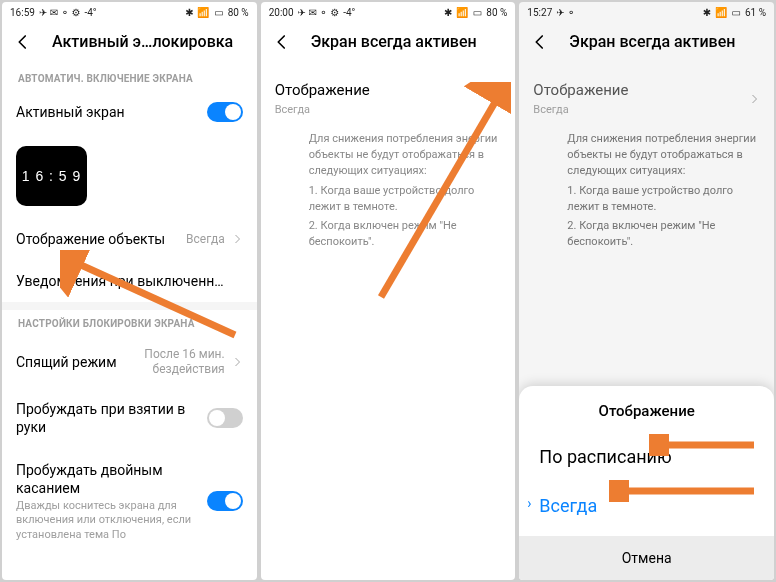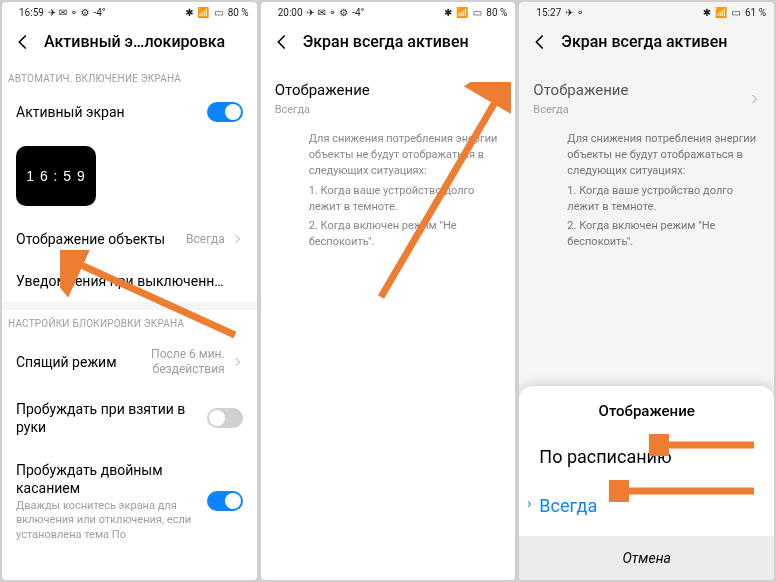--- a/index.html
+++ b/index.html
@@ -24,42 +24,42 @@
   }
   .screen.gray { background: #f5f5f5; }
   .statusbar {
     height: 20px;
     display: flex;
     justify-content: space-between;
     align-items: center;
     padding: 0 8px;
     font-size: 10px;
     color: #222;
-    margin-left: 9px;
   }
   .status-left, .status-right { display: flex; align-items: center; gap: 4px; }
   .header {
     display: flex;
     align-items: center;
     padding: 10px 12px 14px 12px;
-    gap: 12px;
+    gap: 20px;
   }
   .back-arrow { width: 18px; height: 18px; }
   .title {
     font-size: 16px;
     font-weight: 500;
     color: #000;
     white-space: nowrap;
     overflow: hidden;
   }
   .section-label {
     font-size: 10px;
     color: #9e9e9e;
-    padding: 8px 6px 6px;
+    padding: 8px 16px 6px;
     letter-spacing: 0.2px;
+    font-weight: bold;
   }
   .row {
     display: flex;
     justify-content: space-between;
     align-items: center;
     padding: 12px 14px;
     position: relative;
   }
   .row-left { flex: 1; min-width: 0; }
   .row-title { font-size: 14px; color: #000; line-height: 1.3; }
@@ -72,21 +72,21 @@
   }
   .toggle.on { background: #0a84ff; }
   .toggle.off { background: #d0d0d0; }
   .toggle::after {
     content: ""; position: absolute; width: 16px; height: 16px;
     background: #fff; border-radius: 50%; top: 2px;
   }
   .toggle.on::after { right: 2px; }
   .toggle.off::after { left: 2px; }
   .clock-preview {
-    width: 80px; height: 60px; background: #000; border-radius: 10px;
+    width: 71px; height: 60px; background: #000; border-radius: 10px;
     display: flex; align-items: center; justify-content: center;
     color: #fff; font-size: 14px; font-family: "Arial Narrow", sans-serif;
     letter-spacing: 1px;
   }
   .info-text {
     font-size: 11px;
     color: #888;
     padding: 0 14px 4px;
     line-height: 1.45;
     margin-left: 34px;
@@ -114,21 +114,21 @@
     color: #000;
     position: relative;
   }
   .sheet-item.selected { color: #0a84ff; }
   .sheet-item.selected::before {
     content: "›"; position: absolute; left: 8px; color: #0a84ff;
     font-size: 14px; top: 14px;
   }
   .sheet-cancel {
     text-align: center; padding: 14px 0; font-size: 14px;
-    background: #ececec; color: #000; margin-top: 6px; font-style: italic;
+    background: #ececec; color: #000; margin-top: 6px;
   }
   .arrow-anno {
     position: absolute;
     pointer-events: none;
     z-index: 50;
   }
   .divider-gap { height: 8px; background: #f5f5f5; }
 </style>
 </head>
 <body>
@@ -191,21 +191,21 @@
   </div>
 
   <div class="divider-gap"></div>
   <div class="section-label">НАСТРОЙКИ БЛОКИРОВКИ ЭКРАНА</div>
 
   <div class="row">
     <div class="row-left">
         <div class="row-title">Спящий режим</div>
       </div>
     <div class="row-right">
-      <span class="row-value" style="max-width:90px">После 6 мин. бездействия</span>
+      <span class="row-value" style="max-width:90px">После 16 мин. бездействия</span>
       <svg class="chevron" viewBox="0 0 24 24">
           <path d="M9 4l8 8-8 8" stroke="#000" stroke-width="2" fill="none"></path>
         </svg>
     </div>
   </div>
 
   <div class="row">
     <div class="row-left">
         <div class="row-title">Пробуждать при взятии в руки</div>
       </div>

